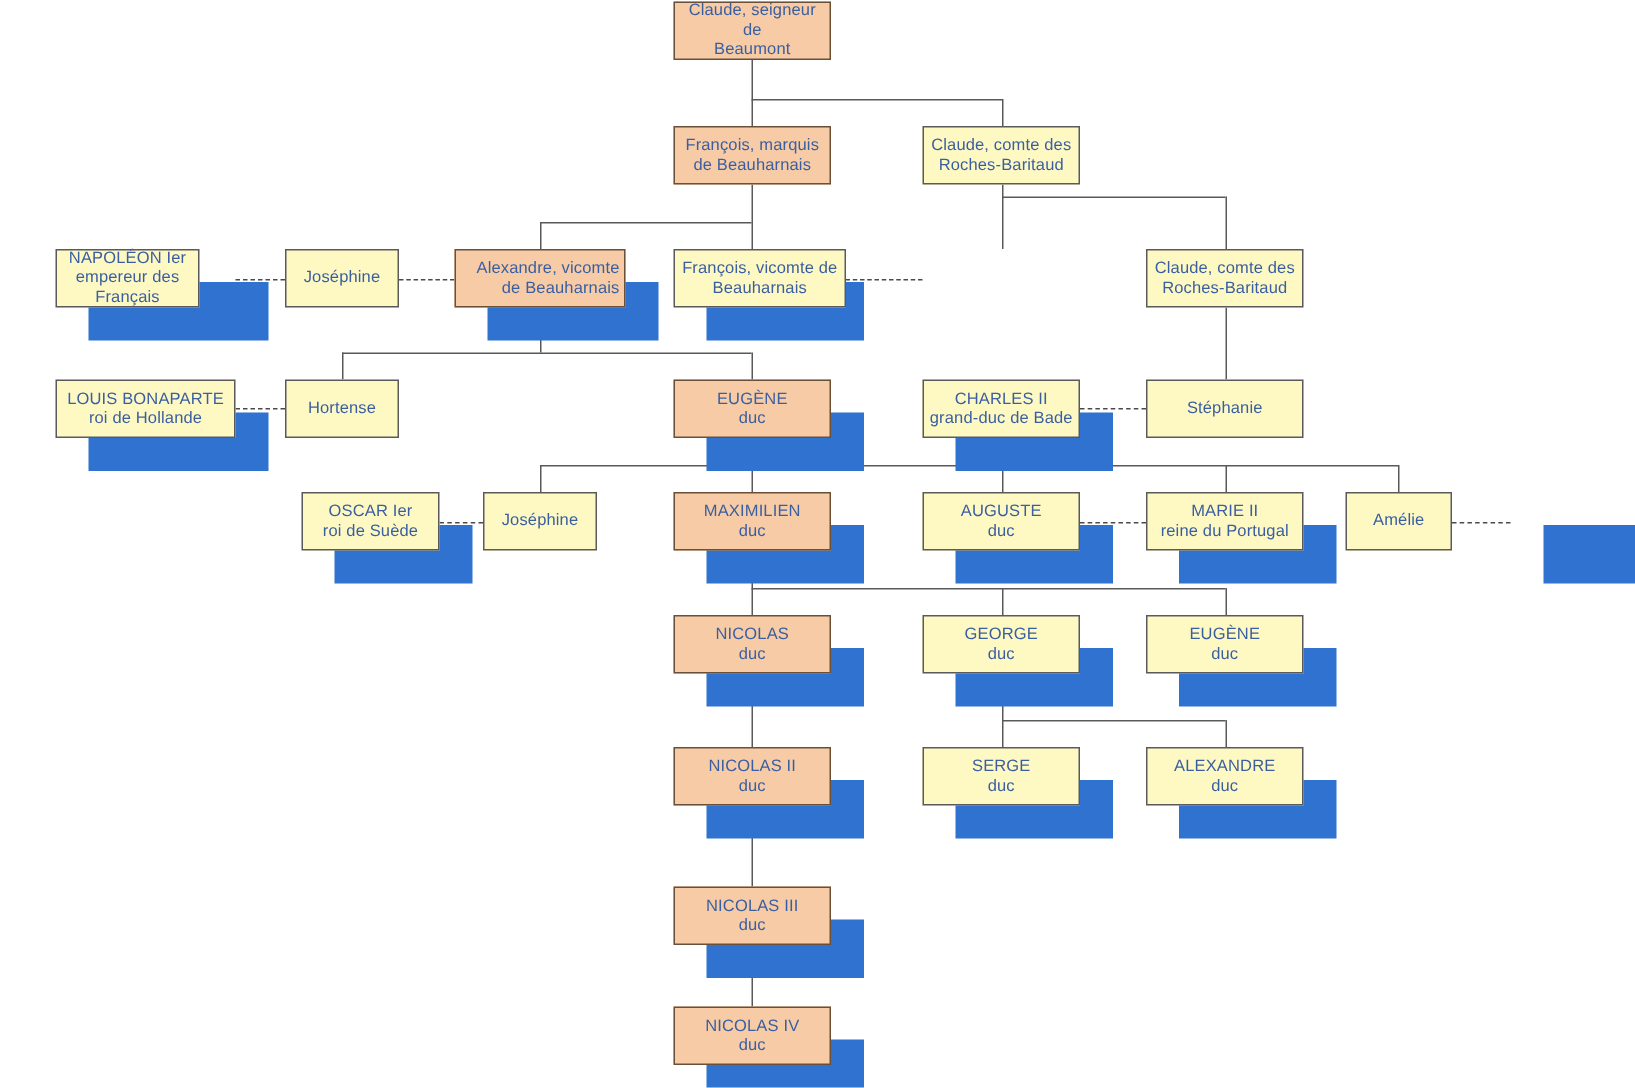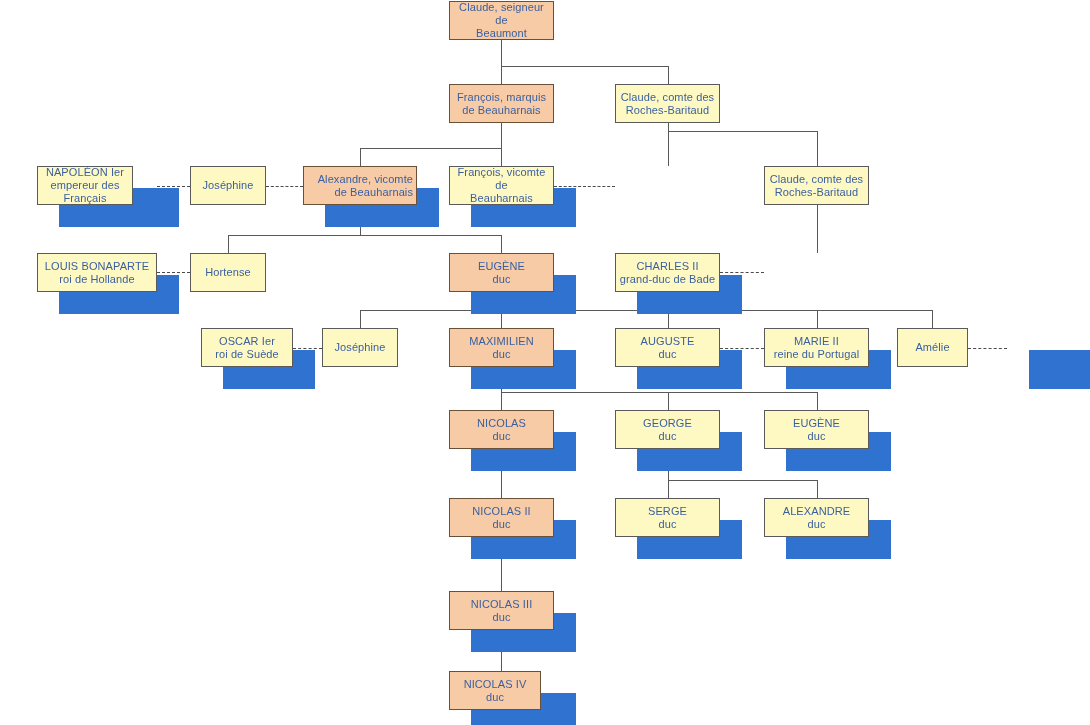--- a/index.html
+++ b/index.html
@@ -109,21 +109,21 @@
     </div>
     <div class="node blue" style="left: 155px; top: 166px; width: 76px; height: 39px;">
       <span class="l1">Joséphine</span>
     </div>
     <div class="shadow" style="left: 290px; top: 188px; width: 114px; height: 39px;"></div>
     <div class="node peach" style="left: 268px; top: 166px; width: 114px; height: 39px; align-items: flex-end;">
       <span class="l1">Alexandre, vicomte</span>
       <span class="l2">de Beauharnais</span>
     </div>
     <div class="shadow" style="left: 436px; top: 188px; width: 105px; height: 39px;"></div>
-    <div class="node blue" style="left: 414px; top: 166px; width: 105px; height: 39px;">
+    <div class="node blue" style="left: 414px; top: 166px; width: 115px; height: 39px;">
       <span class="l1">François, vicomte de</span>
       <span class="l2">Beauharnais</span>
     </div>
     <div class="node blue" style="left: 729px; top: 166px; width: 105px; height: 39px;">
       <span class="l1">Claude, comte des</span>
       <span class="l2">Roches-Baritaud</span>
     </div>
     <div class="shadow" style="left: 24px; top: 275px; width: 120px; height: 39px;"></div>
     <div class="node blue" style="left: 2px; top: 253px; width: 120px; height: 39px;">
       <span class="l1">LOUIS BONAPARTE</span>
@@ -135,20 +135,23 @@
     <div class="shadow" style="left: 436px; top: 275px; width: 105px; height: 39px;"></div>
     <div class="node peach" style="left: 414px; top: 253px; width: 105px; height: 39px;">
       <span class="l1">EUGÈNE</span>
       <span class="l2">duc</span>
     </div>
     <div class="shadow" style="left: 602px; top: 275px; width: 105px; height: 39px;"></div>
     <div class="node blue" style="left: 580px; top: 253px; width: 105px; height: 39px;">
       <span class="l1">CHARLES II</span>
       <span class="l2">grand-duc de Bade</span>
     </div>
+    <div class="node blue" style="left: 729px; top: 253px; width: 105px; height: 39px;">
+      <span class="l1">Stéphanie</span>
+    </div>
     <div class="shadow" style="left: 188px; top: 350px; width: 92px; height: 39px;"></div>
     <div class="node blue" style="left: 166px; top: 328px; width: 92px; height: 39px;">
       <span class="l1">OSCAR Ier</span>
       <span class="l2">roi de Suède</span>
     </div>
     <div class="node blue" style="left: 287px; top: 328px; width: 76px; height: 39px;">
       <span class="l1">Joséphine</span>
     </div>
     <div class="shadow" style="left: 436px; top: 350px; width: 105px; height: 39px;"></div>
     <div class="node peach" style="left: 414px; top: 328px; width: 105px; height: 39px;">
@@ -198,17 +201,17 @@
     <div class="node blue" style="left: 729px; top: 498px; width: 105px; height: 39px;">
       <span class="l1">ALEXANDRE</span>
       <span class="l2">duc</span>
     </div>
     <div class="shadow" style="left: 436px; top: 613px; width: 105px; height: 39px;"></div>
     <div class="node peach" style="left: 414px; top: 591px; width: 105px; height: 39px;">
       <span class="l1">NICOLAS III</span>
       <span class="l2">duc</span>
     </div>
     <div class="shadow" style="left: 436px; top: 693px; width: 105px; height: 39px;"></div>
-    <div class="node peach" style="left: 414px; top: 671px; width: 92px; height: 39px;">
+    <div class="node peach" style="left: 414px; top: 671px; width: 105px; height: 39px;">
       <span class="l1">NICOLAS IV</span>
       <span class="l2">duc</span>
     </div>
   </div>
 
 </body></html>

